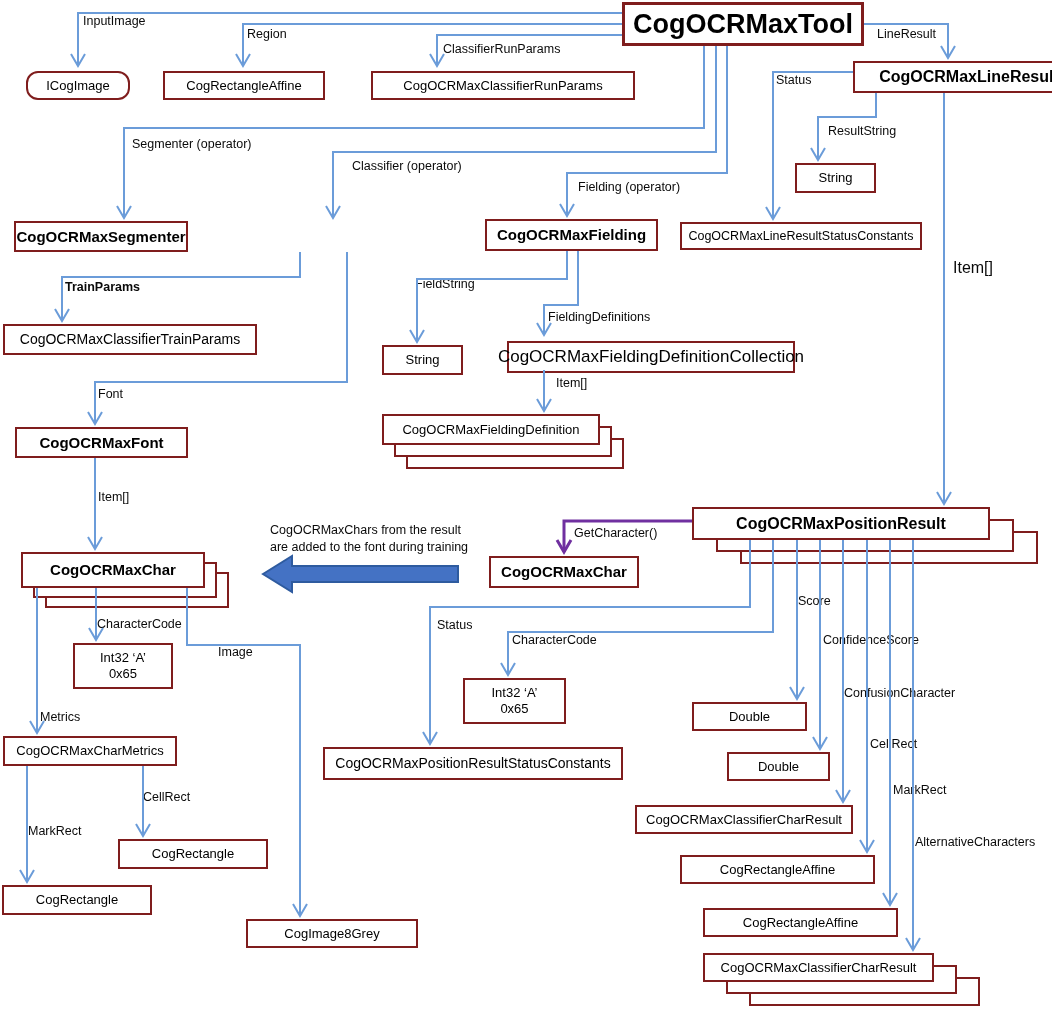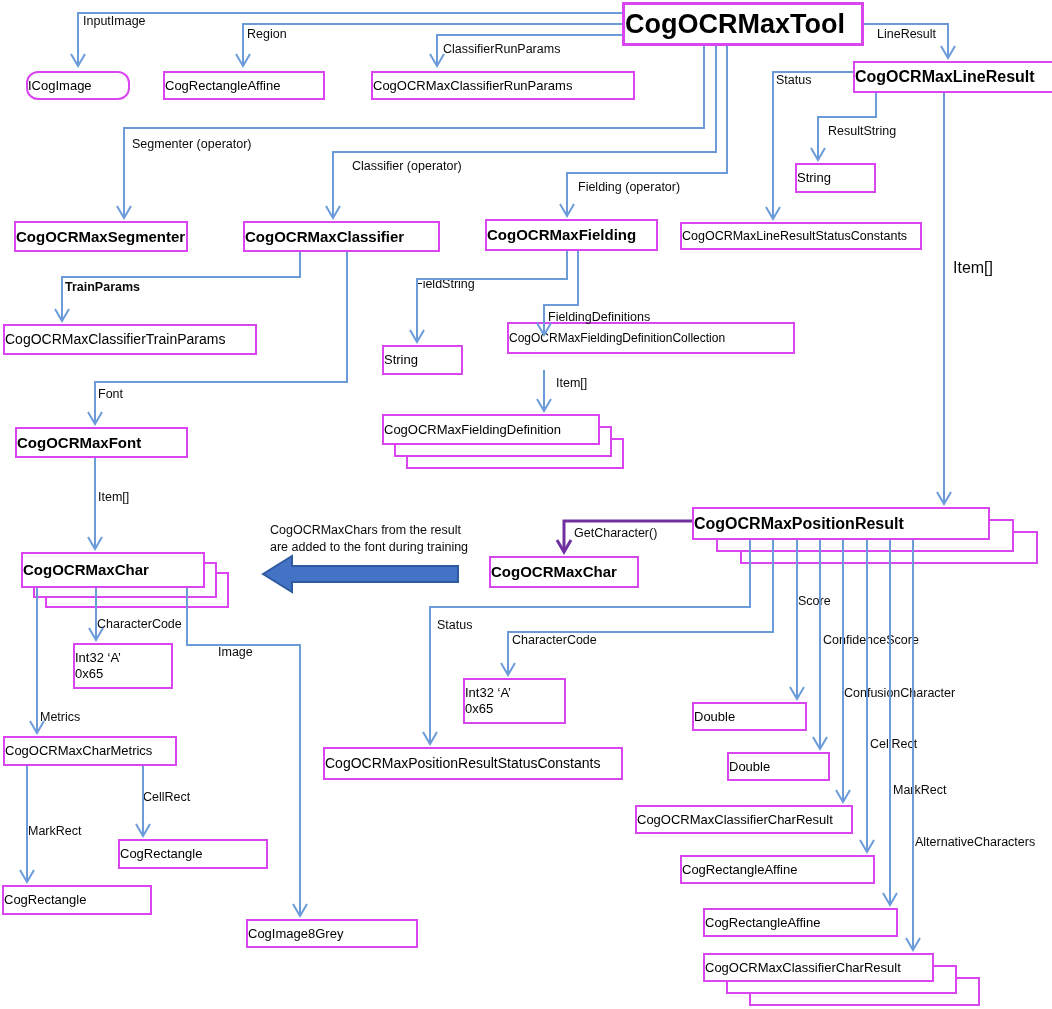--- a/index.html
+++ b/index.html
@@ -2,22 +2,22 @@
 <html><head>
 <meta charset="utf-8">
 <style>
   html,body{margin:0;padding:0;background:#ffffff;}
   #stage{
     position:relative;width:1052px;height:1009px;background:#ffffff;
     font-family:"Liberation Sans",sans-serif;color:#000;overflow:hidden;
   }
   .box{
     position:absolute;box-sizing:border-box;background:#ffffff;
-    border:2px solid #d946ef;display:flex;flex-direction:column;
-    align-items:flex-start;justify-content:center;text-align:center;
+    border:2px solid #7f1d1d;display:flex;flex-direction:column;
+    align-items:center;justify-content:center;text-align:center;
     font-size:13px;line-height:1.2;white-space:nowrap;
   }
   .box.bold{font-weight:700;}
   .lbl{
     position:absolute;font-size:12.5px;line-height:1.15;white-space:nowrap;color:#0a0a0a;
   }
   #wires{position:absolute;left:0;top:0;pointer-events:none;}
 </style>
 </head>
 <body>
@@ -37,36 +37,33 @@
     </div>
     <div class="box bold" style="left: 853px; top: 61px; width: 232px; height: 32px; font-size: 16px;">
       <span>CogOCRMaxLineResult</span>
     </div>
     <div class="box" style="left: 795px; top: 163px; width: 81px; height: 30px;">
       <span>String</span>
     </div>
     <div class="box bold" style="left: 14px; top: 221px; width: 174px; height: 31px; font-size: 15px;">
       <span>CogOCRMaxSegmenter</span>
     </div>
-    <div class="box bold" style="left: 243px; top: 221px; width: 197px; height: 31px; font-size: 15px;">
-      <span>CogOCRMaxClassifier</span>
-    </div>
     <div class="box bold" style="left: 485px; top: 219px; width: 173px; height: 32px; font-size: 15px;">
       <span>CogOCRMaxFielding</span>
     </div>
     <div class="box" style="left: 680px; top: 222px; width: 242px; height: 28px; font-size: 12.5px;">
       <span>CogOCRMaxLineResultStatusConstants</span>
     </div>
     <div class="box" style="left: 3px; top: 324px; width: 254px; height: 31px; font-size: 14px;">
       <span>CogOCRMaxClassifierTrainParams</span>
     </div>
     <div class="box" style="left: 382px; top: 345px; width: 81px; height: 30px;">
       <span>String</span>
     </div>
-    <div class="box" style="left: 507px; top: 322px; width: 288px; height: 32px; font-size: 12px;">
+    <div class="box" style="left: 507px; top: 341px; width: 288px; height: 32px; font-size: 17px;">
       <span>CogOCRMaxFieldingDefinitionCollection</span>
     </div>
     <div class="box" style="left: 406px; top: 438px; width: 218px; height: 31px; font-size: 13px;"></div>
     <div class="box" style="left: 394px; top: 426px; width: 218px; height: 31px; font-size: 13px;"></div>
     <div class="box" style="left: 382px; top: 414px; width: 218px; height: 31px; font-size: 13px;">
       <span>CogOCRMaxFieldingDefinition</span>
     </div>
     <div class="box bold" style="left: 15px; top: 427px; width: 173px; height: 31px; font-size: 15px;">
       <span>CogOCRMaxFont</span>
     </div>

